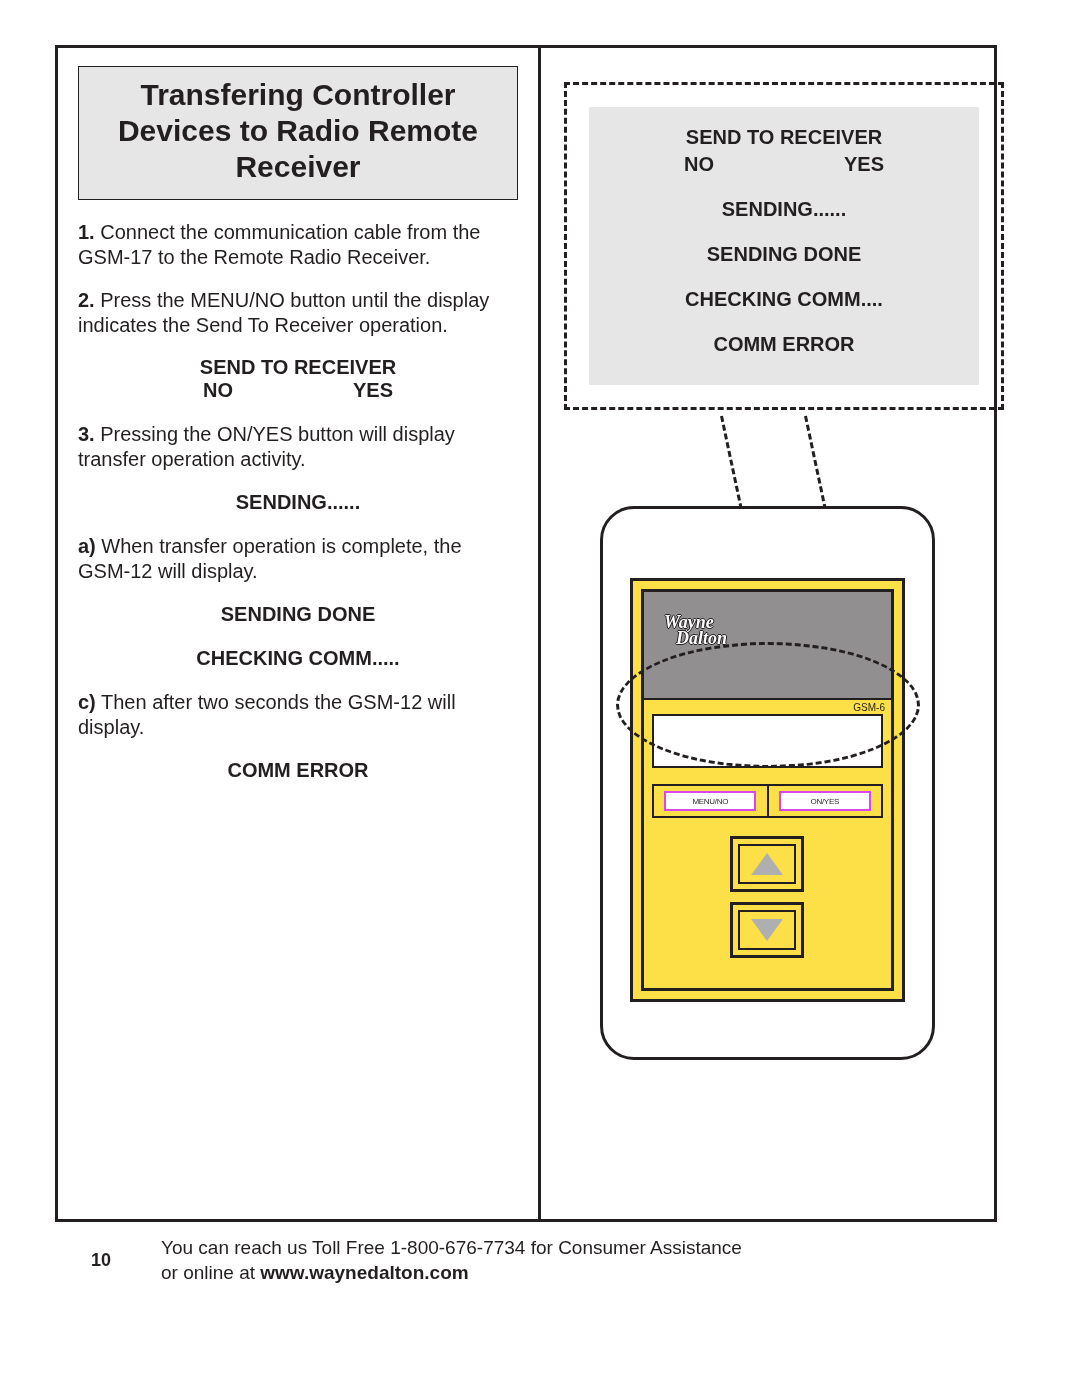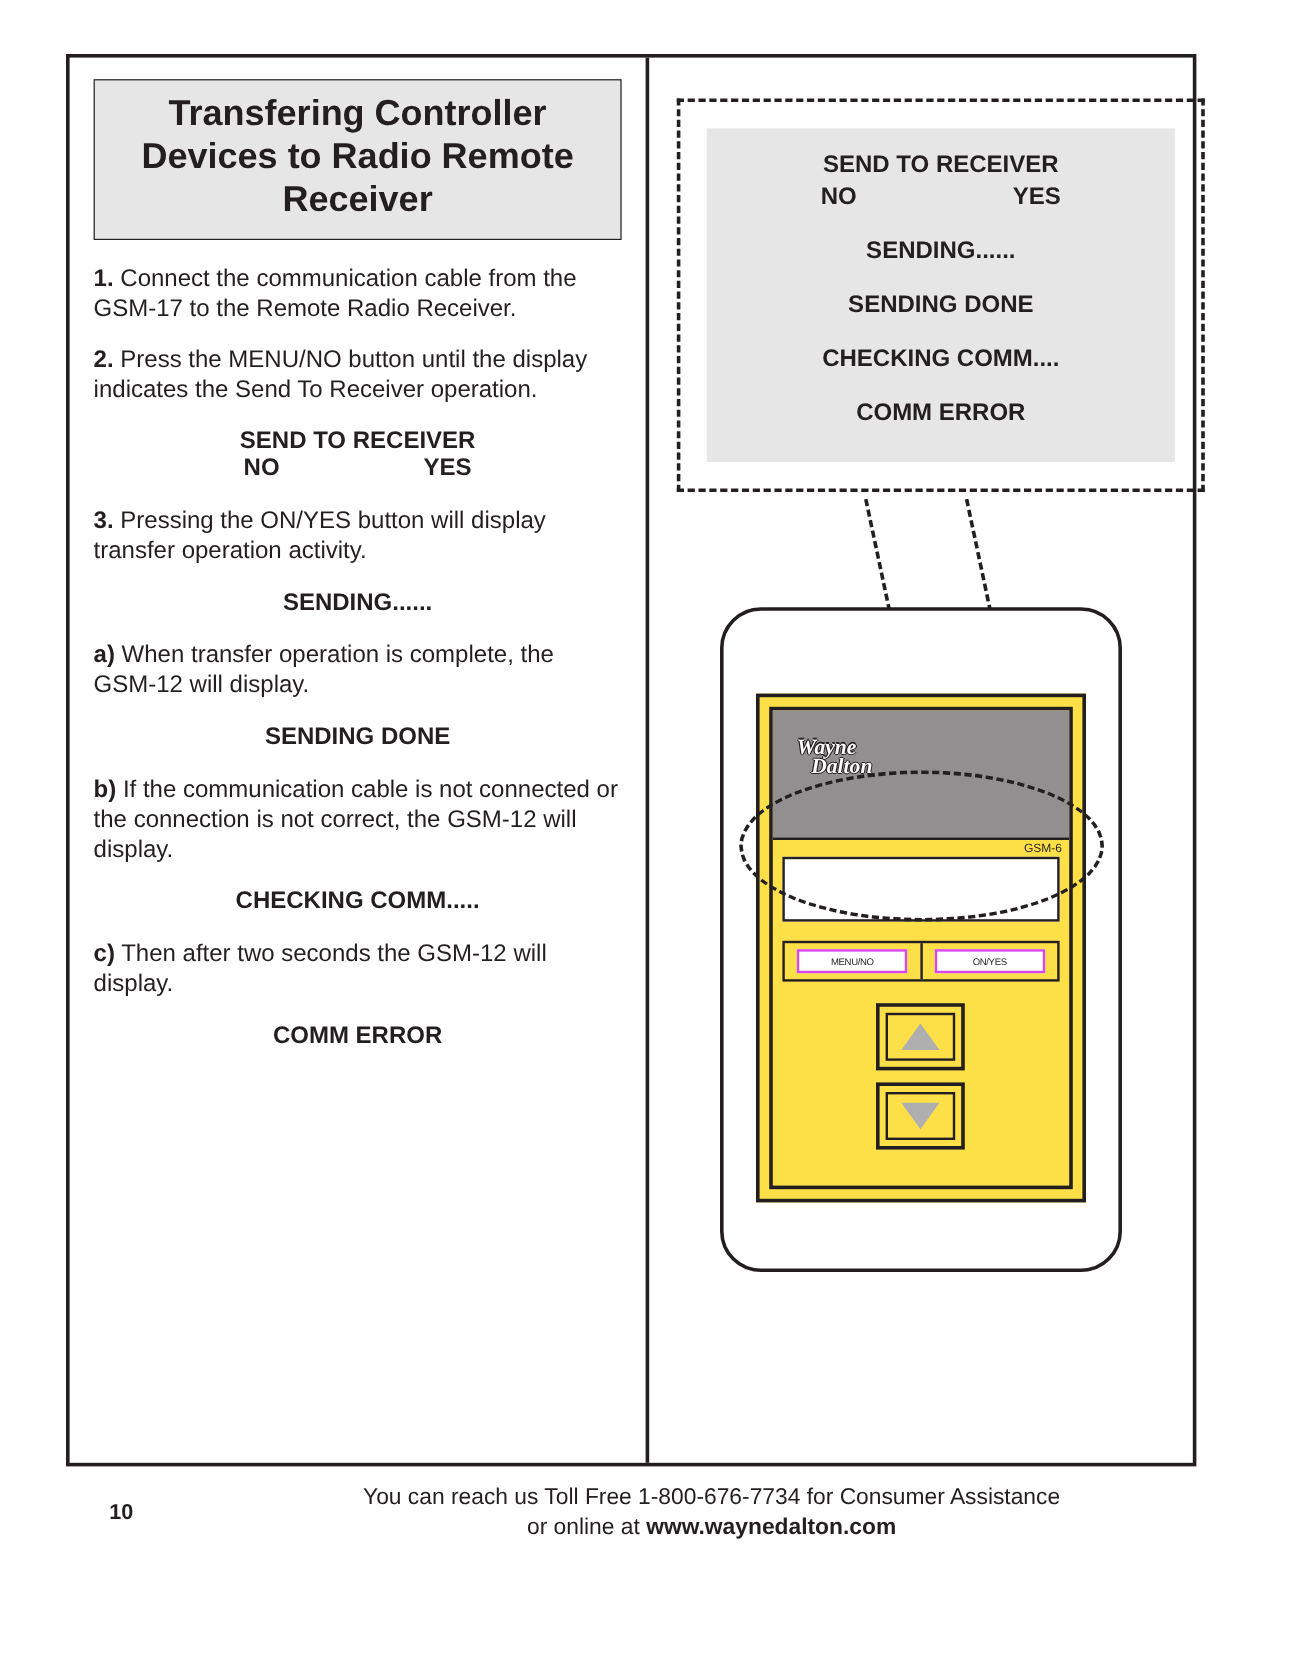--- a/index.html
+++ b/index.html
@@ -267,21 +267,21 @@
   }
   .page-num {
     font-size: 18px;
     font-weight: bold;
     color: #231f20;
     width: 70px;
     margin-left: 36px;
   }
   .footer-text {
     flex: 1;
-    text-align: center;
+    text-align: left;
     font-size: 19px;
     color: #231f20;
     line-height: 1.3;
   }
   .footer-text .url { font-weight: bold; }
 </style>
 </head>
 <body>
 
 <div class="page">
@@ -311,23 +311,20 @@
       </p>
 
       <div class="display-line">SENDING......</div>
 
       <p>
         <span class="step-num">a)</span><span> When transfer operation is complete, the GSM-12 will display.</span>
       </p>
 
       <div class="display-line">SENDING DONE</div>
 
-      <p>
-        <span class="step-num">b)</span><span> If the communication cable is not connected or the connection is not correct, the GSM-12 will display.</span>
-      </p>
 
       <div class="display-line">CHECKING COMM.....</div>
 
       <p>
         <span class="step-num">c)</span><span> Then after two seconds the GSM-12 will display.</span>
       </p>
 
       <div class="display-line">COMM ERROR</div>
     </div>
   </div>

